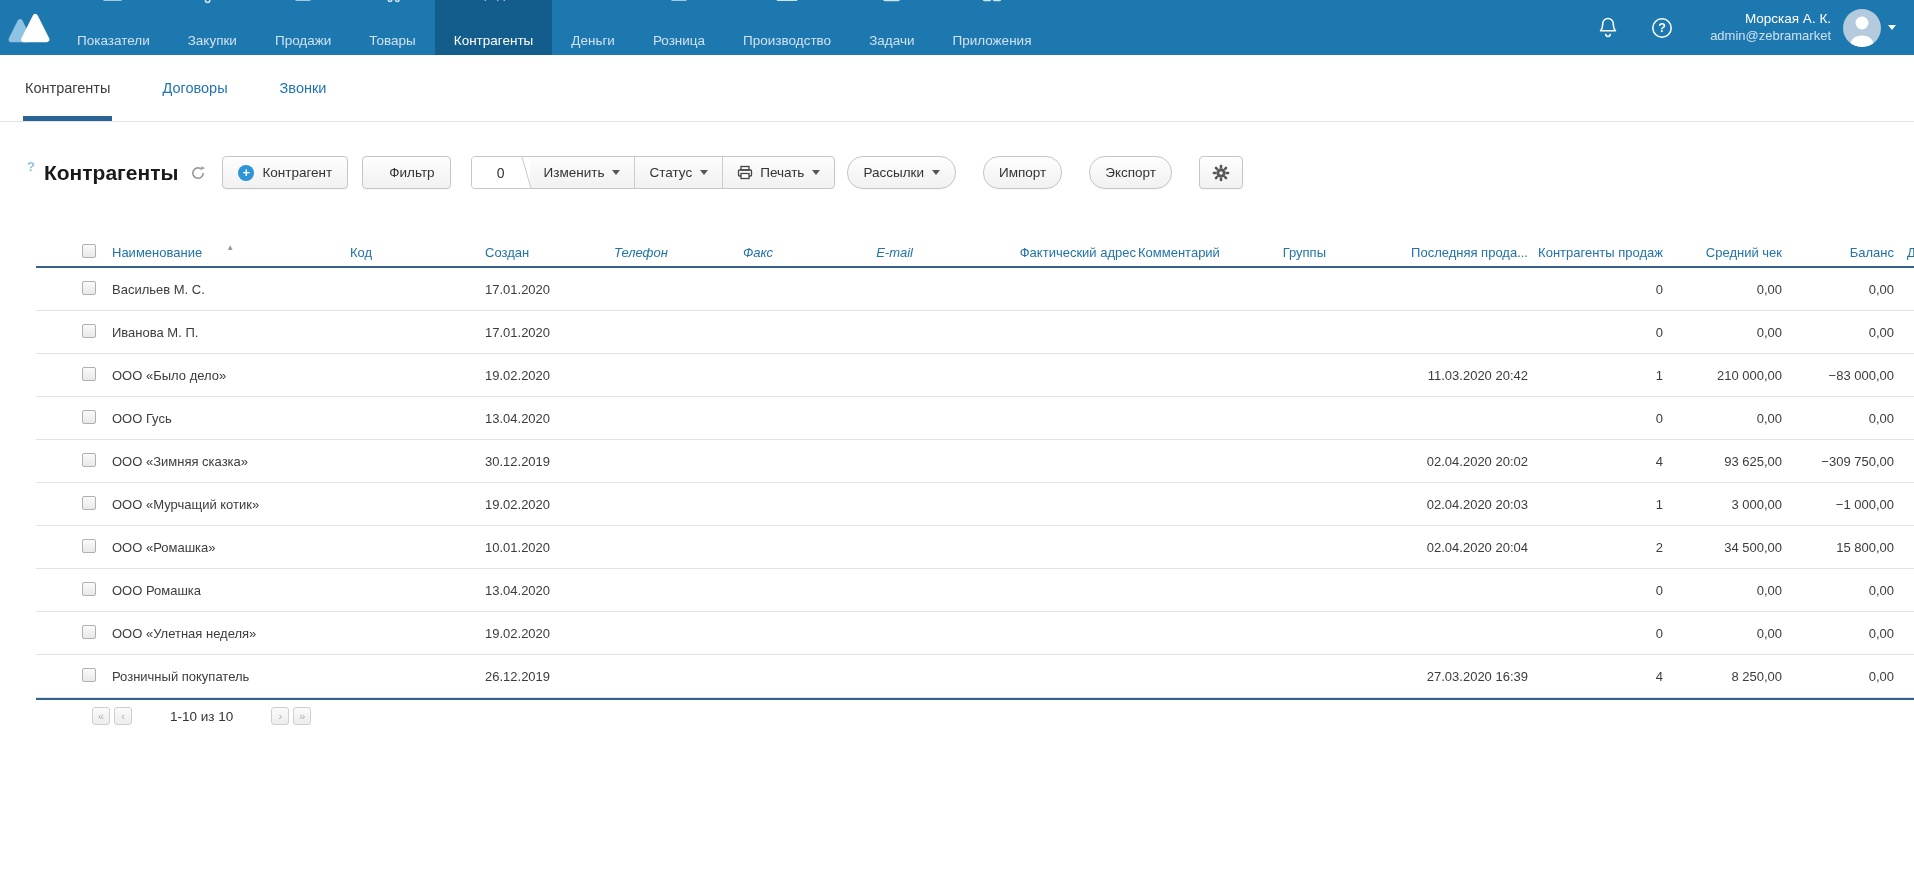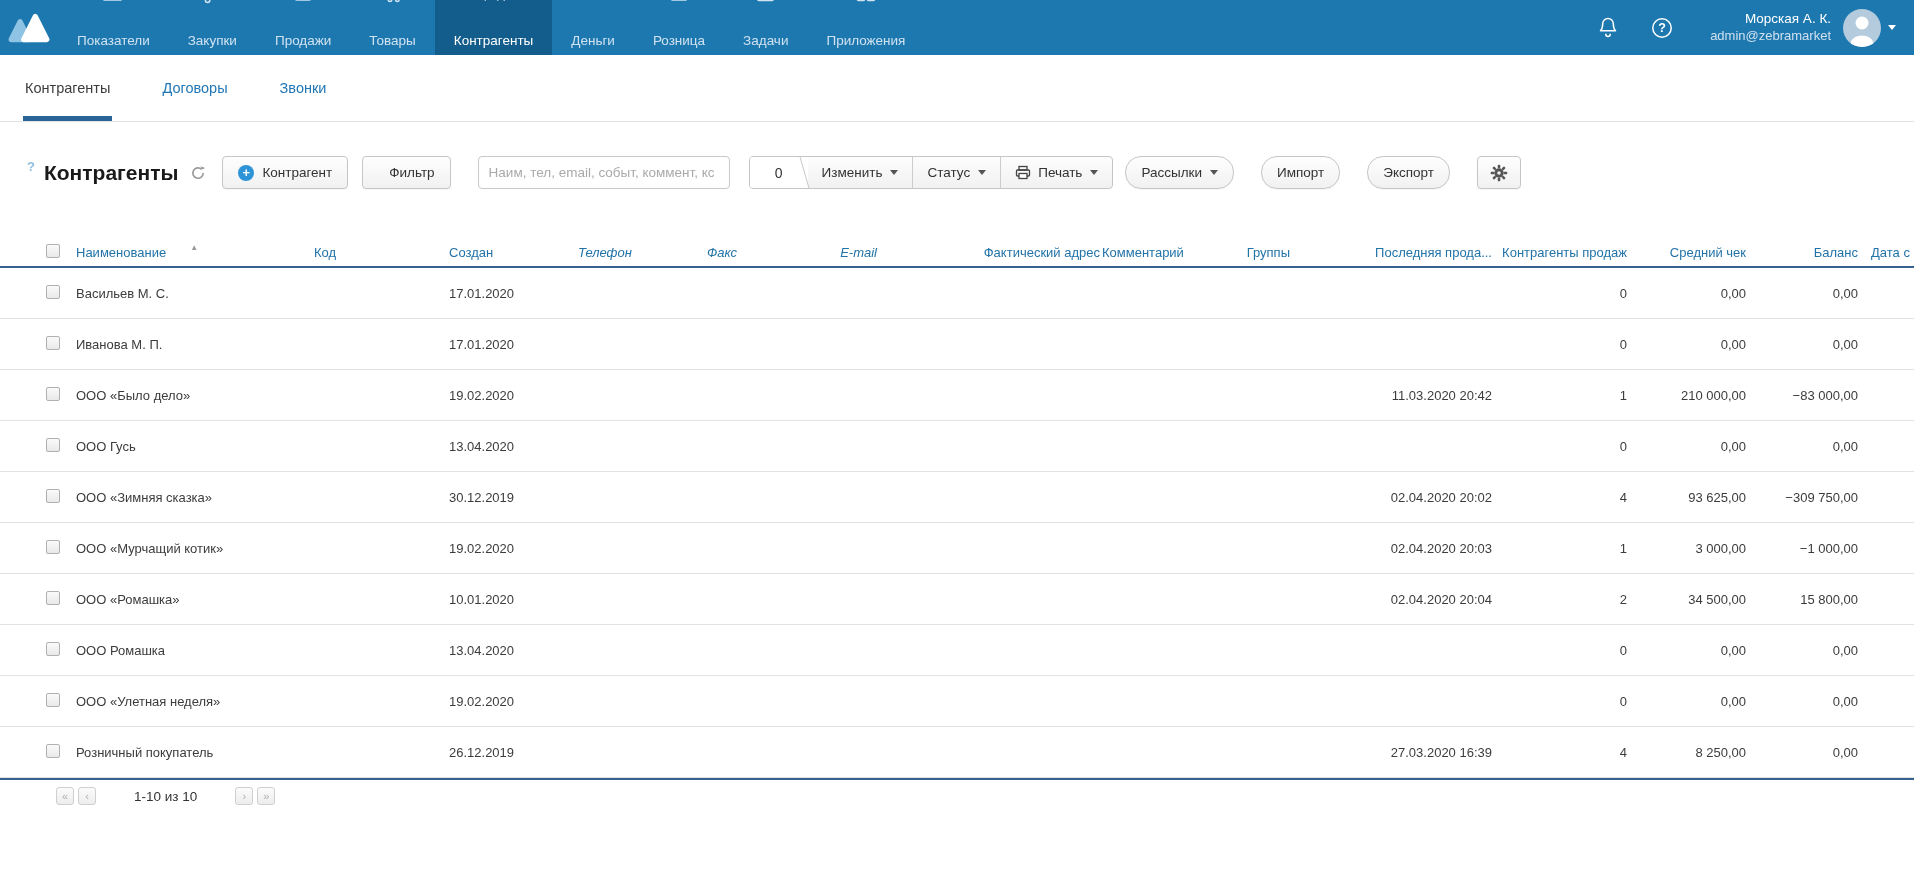--- a/index.html
+++ b/index.html
@@ -44,47 +44,47 @@
   .toolbar { display:flex; align-items:center; margin:34px 0 0 23px; height:33px; }
   .page-help { font-size:13px; font-weight:bold; color:#8fc0de; margin:-12px 9px 0 4px; cursor:pointer; }
   .page-title { font-size:21px; font-weight:bold; color:#1a1a1a; margin-right:12px; white-space:nowrap; }
   .refresh { margin-right:16px; cursor:pointer; display:flex; }
   .btn { height:33px; display:inline-flex; align-items:center; padding:0 15px;
     border:1px solid #c6c6c6; border-radius:4px; background:linear-gradient(#fefefe,#f1f1f1);
     font-size:13.5px; color:#333; cursor:pointer; white-space:nowrap; box-shadow:0 1px 1px rgba(0,0,0,0.04); }
   .plus-ico { width:16px; height:16px; border-radius:50%; background:#2d94d8; color:#fff;
     display:flex; align-items:center; justify-content:center; font-size:13px; line-height:14px;
     margin-right:8px; font-weight:bold; }
-  .mr14 { margin-right:14px; } .mr28 { margin-right:27px;padding-left:26px; } .mr19 { margin-right:19px; }
+  .mr14 { margin-right:14px; } .mr28 { margin-right:20px;padding-left:26px; } .mr19 { margin-right:19px; }
   .mr12 { margin-right:12px; } .mr15 { margin-right:27px;border-radius:16px; }
   .search-input { width:252px; height:33px; border:1px solid #c9c9c9; border-radius:4px;
     padding:0 10px; font-size:13.5px; color:#333; font-family:"Liberation Sans", sans-serif; }
   .search-input::placeholder { color:#a9a9a9; }
   .btn-group { display:flex; align-items:stretch; height:33px; border:1px solid #c6c6c6;
     border-radius:4px; overflow:hidden; background:linear-gradient(#fdfdfd,#f1f1f1); }
   .seg { display:flex; align-items:center; padding:0 14px; font-size:13.5px; color:#333;
     border-left:1px solid #cdcdcd; cursor:pointer; white-space:nowrap; }
   .seg-count { width:58px; justify-content:center; background:#fff; border-left:none;
     position:relative; font-size:14px; }
   .seg-count::after { content:""; position:absolute; right:3px; top:-3px; bottom:-3px; width:1px;
     background:#c8c8c8; transform:skewX(16deg); }
   .seg-change { border-left:none; }
   .caret { width:0; height:0; border-left:4px solid transparent; border-right:4px solid transparent;
     border-top:5px solid #555; display:inline-block; margin-left:8px; }
   .print-ico { margin-right:7px; display:flex; }
   .gear-btn { padding:0 12px; }
 
   
-  .table { margin-top:50px; }
+  .table { margin-top:50px;margin-left:36px; }
   .trow, .thead-row { display:grid;
     grid-template-columns:70px 190px 76px 180px 124px 105px 140px 215px 90px 100px 202px 135px 119px 112px 56px;
     align-items:center; }
   .thead-row { height:29px; border-bottom:2px solid #35618e; }
   .thead-row .cell { font-size:13px; color:#2273a8; cursor:pointer; white-space:nowrap; }
-  .trow { height:51px; border-bottom:1px solid #e2e2e2; cursor:pointer; }
+  .trow { height:43px; border-bottom:1px solid #e2e2e2; cursor:pointer; }
   .trow .cell { font-size:13px; color:#3c3c3c; white-space:nowrap; overflow:hidden; }
   .cell.al { text-align:left; } .cell.ar { text-align:right; }
   .c-check { padding-left:46px; }
   .cb { width:14px; height:14px; border:1px solid #b0b0b0; border-radius:2px;
     background:linear-gradient(#fafafa,#e9e9e9); display:inline-block; cursor:pointer; }
   .c-name { padding-left:6px; }
   .c-created { padding-left:113px; }
   .pr8 { padding-right:8px;font-style:italic; } .pl2 { padding-left:2px; } .pl13 { padding-left:13px; }
   .sort-arrow { font-size:8px; color:#999; position:relative; top:-7px; margin-left:24px; }
   .blue-line { height:2px; background:#35618e; }
@@ -171,20 +171,29 @@
     <div class="nav-item">
       <span class="nicon">
         <svg width="26" height="26" viewBox="0 0 26 26">
             <rect x="4" y="4" width="18" height="6.5"></rect>
             <path d="M8.5,4 v6.5 M13,4 v6.5 M17.5,4 v6.5"></path>
             <rect x="6" y="10.5" width="14" height="10.5"></rect>
             <rect x="9" y="13.5" width="6" height="5"></rect>
           </svg>
       </span>
       <span class="nlabel">Розница</span>
+    </div>
+    <div class="nav-item">
+      <span class="nicon">
+        <svg width="26" height="26" viewBox="0 0 26 26">
+            <path d="M3.5,21.3 h19"></path>
+            <path d="M5,21.3 V13 l4,2.7 V12 l4.3,2.7 V4.5 h4.2 V21.3"></path>
+          </svg>
+      </span>
+      <span class="nlabel">Производство</span>
     </div>
     <div class="nav-item">
       <span class="nicon">
         <svg width="26" height="26" viewBox="0 0 26 26">
             <rect x="4.5" y="5.5" width="16" height="16" rx="2"></rect>
             <path d="M9,13 l3,3 L19.5,6.5"></path>
           </svg>
       </span>
       <span class="nlabel">Задачи</span>
     </div>
@@ -250,21 +259,20 @@
         <path d="M10.6,1.2 l1.4,3.4 3.2,-1.6 z" fill="#9a9a9a"></path>
       </svg>
   </span>
   <button class="btn mr14">
     <span class="plus-ico">+</span>
     <span>Контрагент</span>
   </button>
   <button class="btn mr28">
     <span>Фильтр</span>
   </button>
-  <input class="search-input mr19" type="text" placeholder="Наим, тел, email, событ, коммент, кс" style="">
   <div class="btn-group mr12">
     <div class="seg seg-count">
       <span>0</span>
     </div>
     <div class="seg seg-change">
       <span>Изменить</span>
       <span class="caret"></span>
     </div>
     <div class="seg">
       <span>Статус</span>

